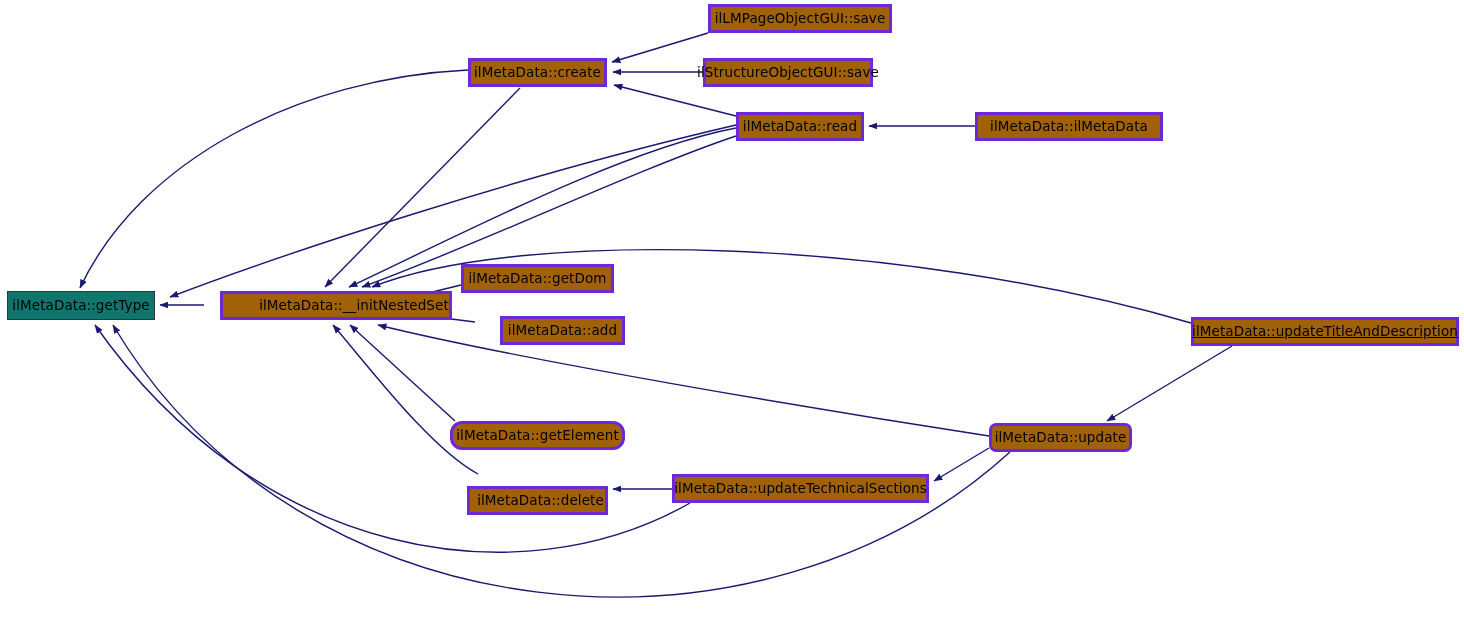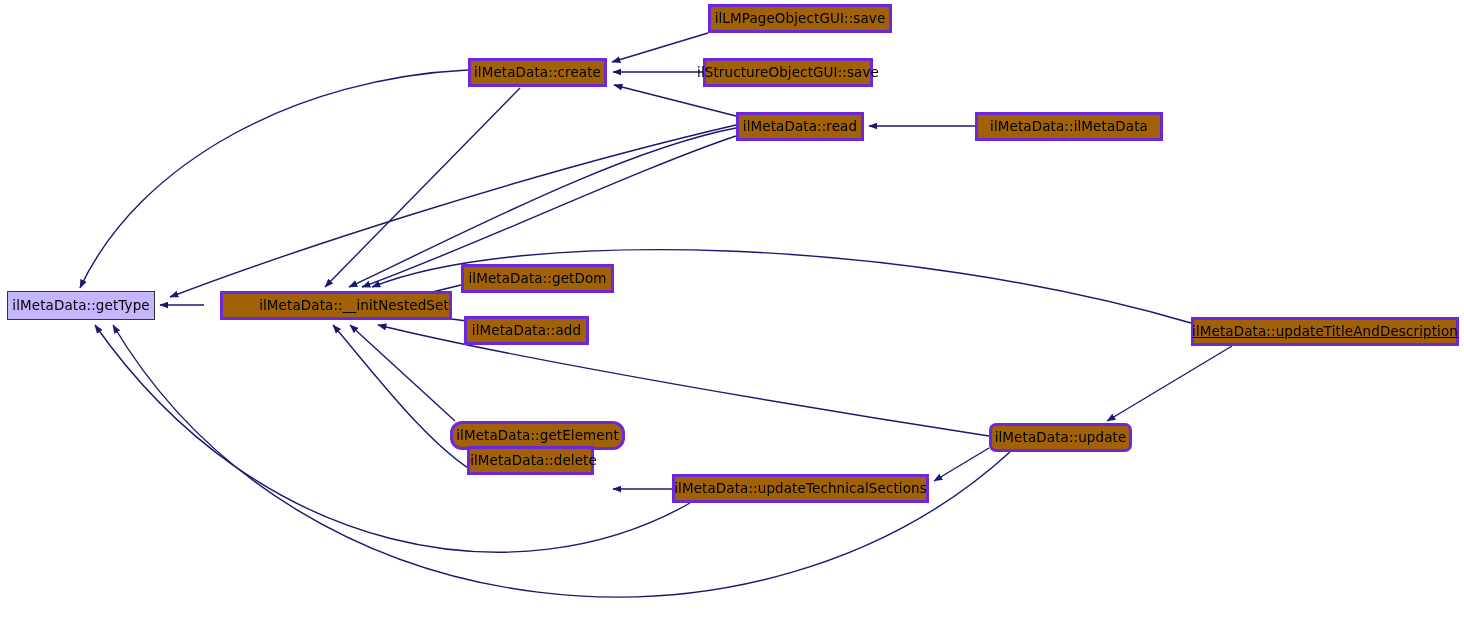--- a/index.html
+++ b/index.html
@@ -27,21 +27,21 @@
     font-size:13.5px;
     line-height:1;
     display:flex;
     align-items:center;
     justify-content:center;
     white-space:nowrap;
     letter-spacing:0.1px;
     z-index:3;
   }
   .node.highlight{
-    background:#c4b5fd;
+    background:#0f766e;
     border:1px solid #353535;
   }
   .node-label{ pointer-events:none; }
 </style>
 </head>
 <body>
 
 <div id="canvas">
   <svg id="edges" viewBox="0 0 1464 618" xmlns="http://www.w3.org/2000/svg">
     <defs>
@@ -91,27 +91,27 @@
       </div>
       <div class="node" style="left: 703px; top: 58px; width: 170px; height: 29px;">
         <span class="node-label">ilStructureObjectGUI::save</span>
       </div>
       <div class="node" style="left: 975px; top: 112px; width: 188px; height: 29px;">
         <span class="node-label">ilMetaData::ilMetaData</span>
       </div>
       <div class="node" style="left: 461px; top: 264px; width: 153px; height: 29px;">
         <span class="node-label">ilMetaData::getDom</span>
       </div>
-      <div class="node" style="left: 464px; top: 316px; width: 125px; height: 29px;">
+      <div class="node" style="left: 500px; top: 316px; width: 125px; height: 29px;">
         <span class="node-label">ilMetaData::add</span>
       </div>
       <div class="node" style="left: 450px; top: 421px; width: 175px; height: 29px; border-radius: 12px;">
         <span class="node-label">ilMetaData::getElement</span>
       </div>
-      <div class="node" style="left: 467px; top: 446px; width: 127px; height: 29px; padding-left: 6px;">
+      <div class="node" style="left: 467px; top: 486px; width: 141px; height: 29px; padding-left: 6px;">
         <span class="node-label">ilMetaData::delete</span>
       </div>
       <div class="node" style="left: 672px; top: 474px; width: 257px; height: 29px;">
         <span class="node-label">ilMetaData::updateTechnicalSections</span>
       </div>
       <div class="node" style="left: 989px; top: 423px; width: 143px; height: 29px; border-radius: 7px;">
         <span class="node-label">ilMetaData::update</span>
       </div>
       <div class="node" style="left: 1191px; top: 317px; width: 268px; height: 29px; text-decoration: underline;">
         <span class="node-label">ilMetaData::updateTitleAndDescription</span>

